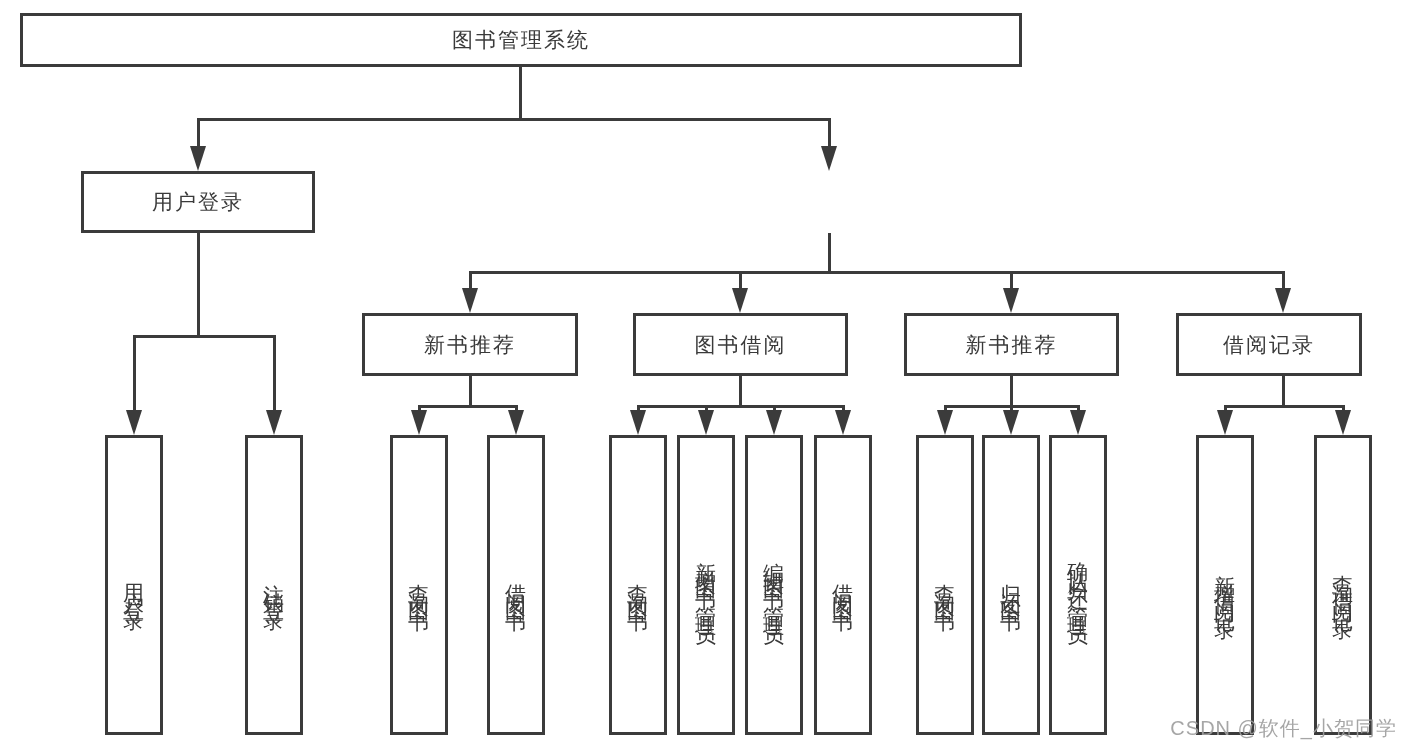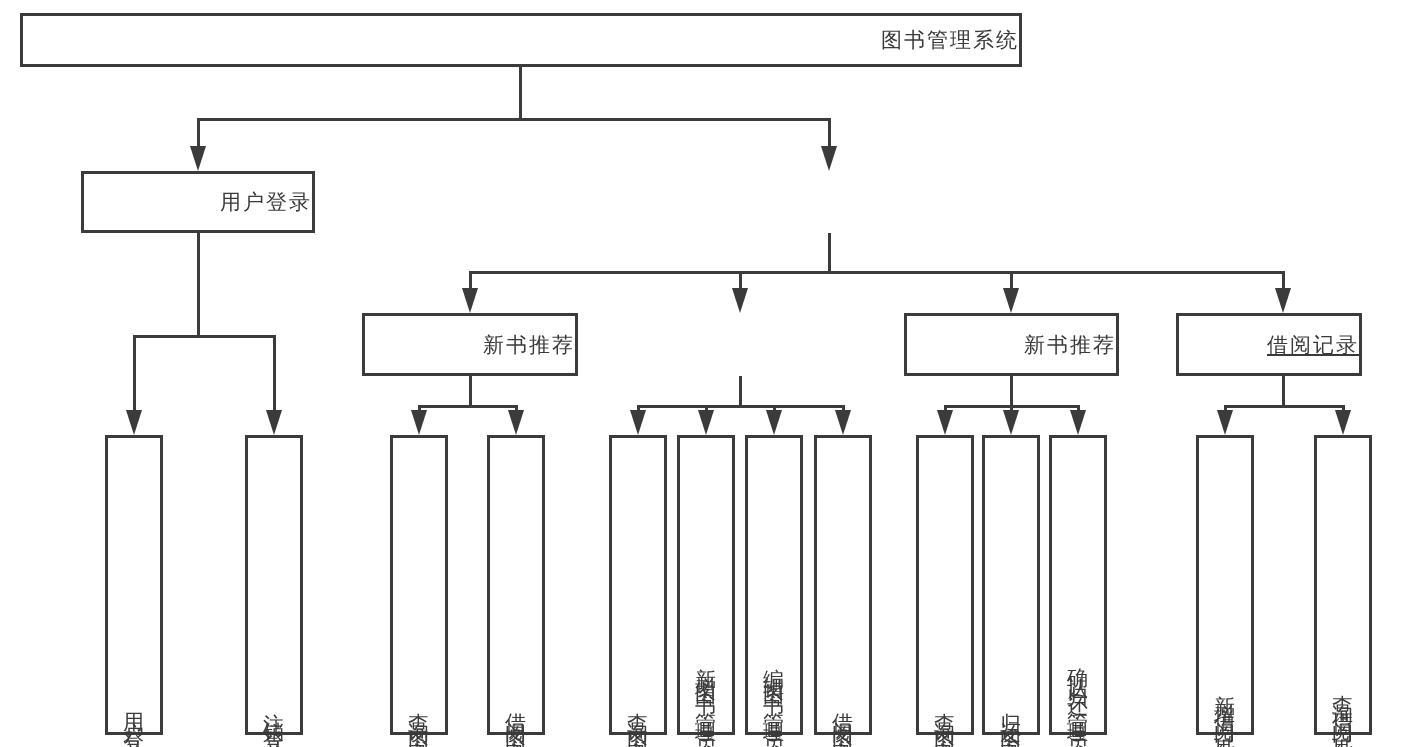--- a/index.html
+++ b/index.html
@@ -10,21 +10,21 @@
     font-family:"Liberation Sans","DejaVu Sans",sans-serif;
     overflow:hidden;
   }
   .box{
     position:absolute;
     box-sizing:border-box;
     border:3px solid #3b3b3b;
     background:#ffffff;
     display:flex;
     align-items:center;
-    justify-content:flex-end;
+    justify-content:center;
     color:#3a3a3a;
     font-size:21px;
     letter-spacing:2px;
     z-index:2;
   }
   .leaf{
     writing-mode:vertical-lr;
     text-orientation:mixed;
     letter-spacing:9px;
     line-height:1;
@@ -84,24 +84,27 @@
   <div class="vline" style="left:739px;top:271px;height:18px;"></div>
   <div class="arrow" style="left:732px;top:288px;"></div>
   <div class="vline" style="left:1010px;top:271px;height:18px;"></div>
   <div class="arrow" style="left:1003px;top:288px;"></div>
   <div class="vline" style="left:1282px;top:271px;height:18px;"></div>
   <div class="arrow" style="left:1275px;top:288px;"></div>
 
   <div class="box" style="left:362px;top:313px;width:216px;height:63px;">
     <span>新书推荐</span>
   </div>
+  <div class="box" style="left:633px;top:313px;width:215px;height:63px;">
+    <span>图书借阅</span>
+  </div>
   <div class="box" style="left:904px;top:313px;width:215px;height:63px;">
     <span>新书推荐</span>
   </div>
-  <div class="box" style="left:1176px;top:313px;width:186px;height:63px;text-decoration:underline;">
+  <div class="box" style="left:1176px;top:313px;width:186px;height:63px;">
     <span>借阅记录</span>
   </div>
 
   <div class="vline" style="left:469px;top:376px;height:31px;"></div>
   <div class="hline" style="left:418px;top:405px;width:100px;"></div>
   <div class="vline" style="left:418px;top:405px;height:10px;"></div>
   <div class="arrow" style="left:411px;top:410px;"></div>
   <div class="vline" style="left:515px;top:405px;height:10px;"></div>
   <div class="arrow" style="left:508px;top:410px;"></div>
 
@@ -169,14 +172,15 @@
     <span>确认归还（管理员）</span>
   </div>
 
   <div class="box leaf" style="left:1196px;top:435px;width:58px;height:300px;">
     <span>新增借阅记录</span>
   </div>
   <div class="box leaf" style="left:1314px;top:435px;width:58px;height:300px;">
     <span>查询借阅记录</span>
   </div>
 
+  <div class="watermark">CSDN @软件_小贺同学</div>
 
 </div>
 
 </body></html>

